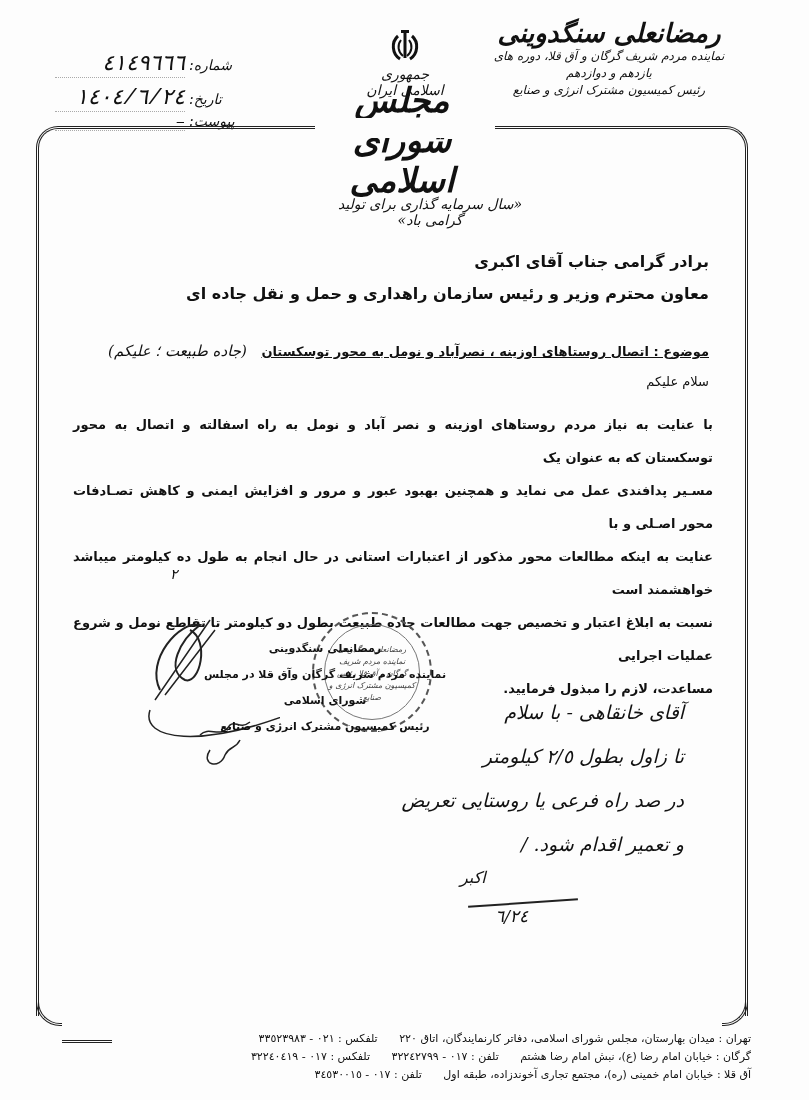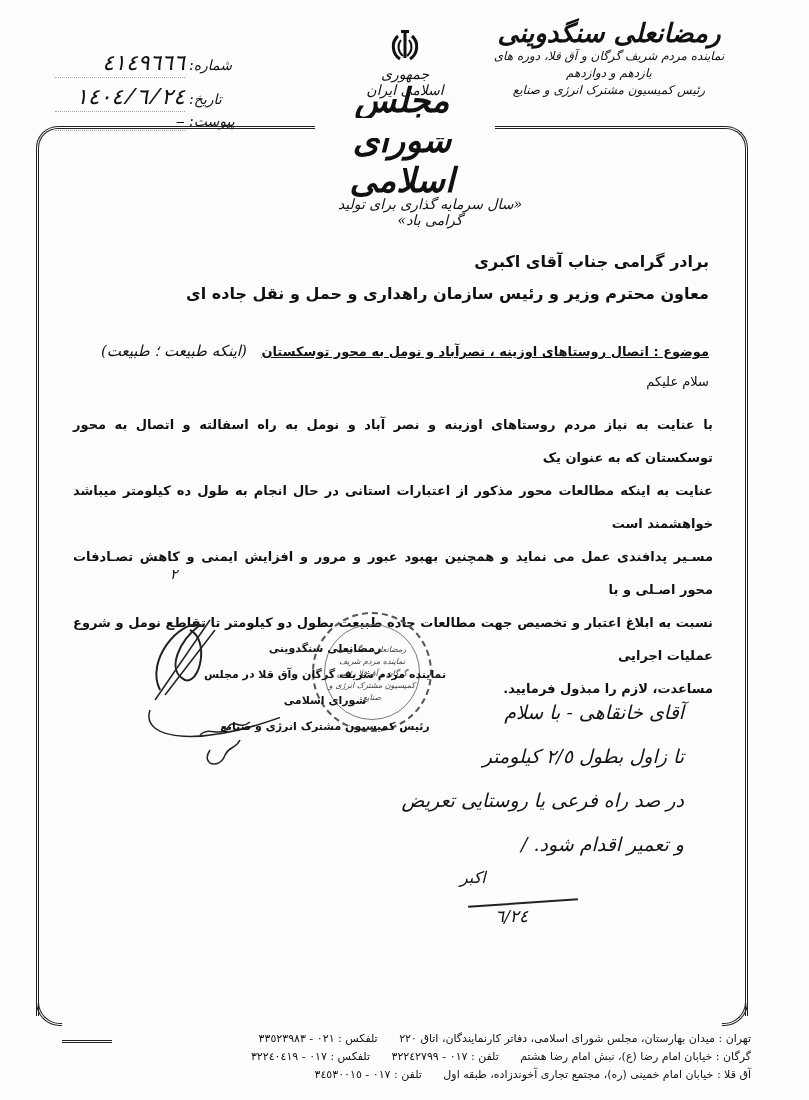--- a/index.html
+++ b/index.html
@@ -120,29 +120,29 @@
 
 <div class="abs slogan">«سال سرمایه گذاری برای تولید گرامی باد»</div>
 
 <div class="abs addressee">
   <div>برادر گرامی جناب آقای اکبری</div>
   <div>معاون محترم وزیر و رئیس سازمان راهداری و حمل و نقل جاده ای</div>
 </div>
 
 <div class="abs subject">
   <span class="subj-text">موضوع : اتصال روستاهای اوزینه ، نصرآباد و نومل به محور توسکستان</span>
-  <span class="subj-hand">(اینکه طبیعت ؛ طبیعت)</span>
+  <span class="subj-hand">(جاده طبیعت ؛ علیکم)</span>
 </div>
 
 <div class="abs greeting">سلام علیکم</div>
 
 <div class="abs body-text">
   <div>با عنایت به نیاز مردم روستاهای اوزینه و نصر آباد و  نومل به راه اسفالته و اتصال به محور توسکستان که به عنوان یک</div>
+  <div>مسـیر پدافندی عمل می نماید و  همچنین بهبود عبور و مرور و افزایش ایمنی و کاهش  تصـادفات محور اصـلی و با</div>
   <div>عنایت به اینکه مطالعات محور مذکور از اعتبارات استانی در حال انجام به طول ده کیلومتر میباشد خواهشمند است</div>
-  <div>مسـیر پدافندی عمل می نماید و  همچنین بهبود عبور و مرور و افزایش ایمنی و کاهش  تصـادفات محور اصـلی و با</div>
   <div>نسبت به ابلاغ اعتبار و تخصیص جهت مطالعات جاده طبیعت بطول دو کیلومتر تا تقاطع نومل و شروع عملیات اجرایی</div>
   <div>مساعدت، لازم را مبذول فرمایید.</div>
 </div>
 
 <div class="abs mark">٢</div>
 
 <svg class="abs signature" width="140" height="170" viewBox="0 0 140 170">
   <path d="M20 90 C5 60 40 20 60 25 C40 40 25 70 45 80 C60 85 70 40 50 30" stroke="#222" stroke-width="2" fill="none"></path>
   <path d="M15 100 L70 20 M25 95 L75 30" stroke="#222" stroke-width="1.5" fill="none"></path>
   <path d="M10 110 C0 140 60 150 160 110" stroke="#222" stroke-width="1.5" fill="none"></path>

